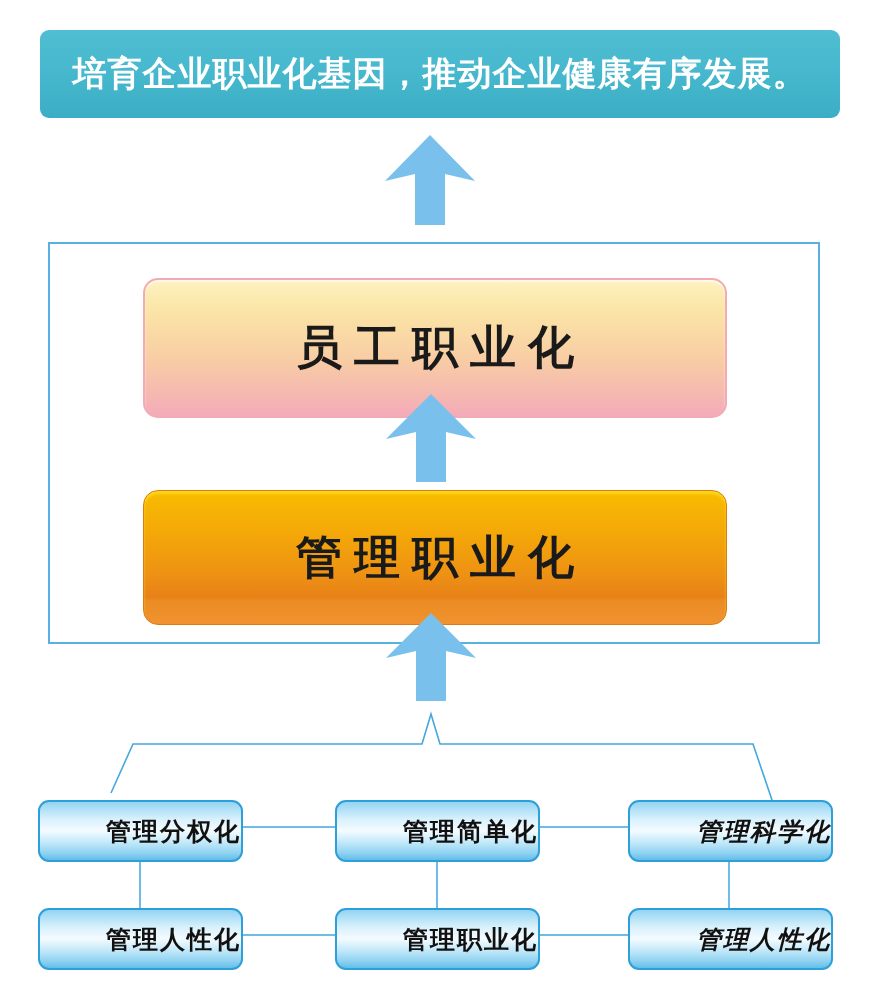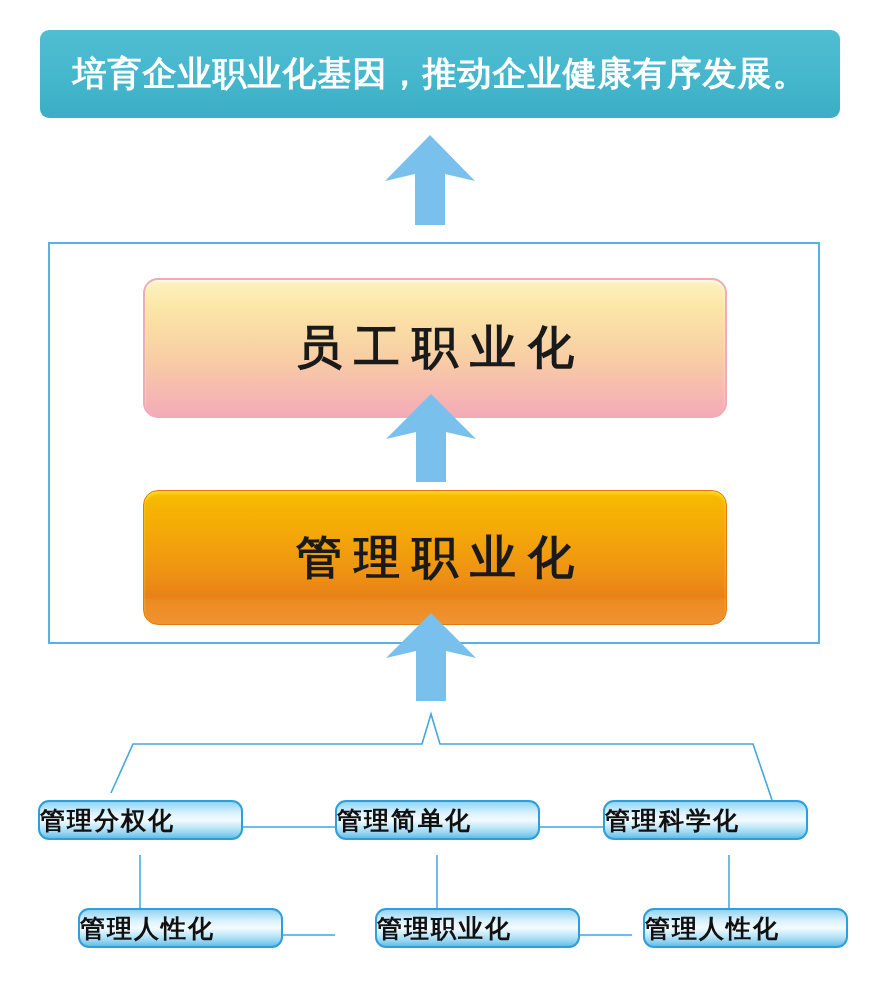--- a/index.html
+++ b/index.html
@@ -52,29 +52,29 @@
     background:linear-gradient(180deg,#F8BC00 0%,#F4A908 30%,#EE9213 62%,#E88118 80%,#EB8B22 82%,#F09330 100%);
     box-shadow:inset 0 3px 3px rgba(255,255,60,.45);
   }
 
   
   .bracket{left:0;top:700px;width:880px;height:112px;}
   .bracket polyline{fill:none;stroke:#45A7DE;stroke-width:1.6;}
 
   
   .node{
-    width:205px;height:40px;border-radius:11px;box-sizing:border-box;
+    width:205px;height:62px;border-radius:11px;box-sizing:border-box;
     border:2px solid #2E9FD9;
     background:linear-gradient(180deg,#93D4F2 0%,#D9F1FC 30%,#F4FBFF 50%,#BCE6F8 72%,#8FD2F1 88%,#63BEE9 100%);
-    display:flex;align-items:center;justify-content:flex-start;
+    display:flex;align-items:center;justify-content:flex-end;
     font-weight:bold;color:#111;font-size:25px;letter-spacing:2px;
     z-index:2;
   }
-  .col1{left:38px;} .col2{left:335px;} .col3{left:603px;}
-  .row1{top:800px;} .row2{top:908px;margin-left:40px;}
+  .col1{left:38px;} .col2{left:335px;} .col3{left:628px;font-style:italic;}
+  .row1{top:800px;} .row2{top:908px;}
 
   
   .link{background:#6FBCE8;z-index:1;}
   .link-h{height:2px;width:92px;}
   .link-v{width:2px;height:54px;}
 </style>
 </head>
 <body>
 
 <div class="abs banner">

